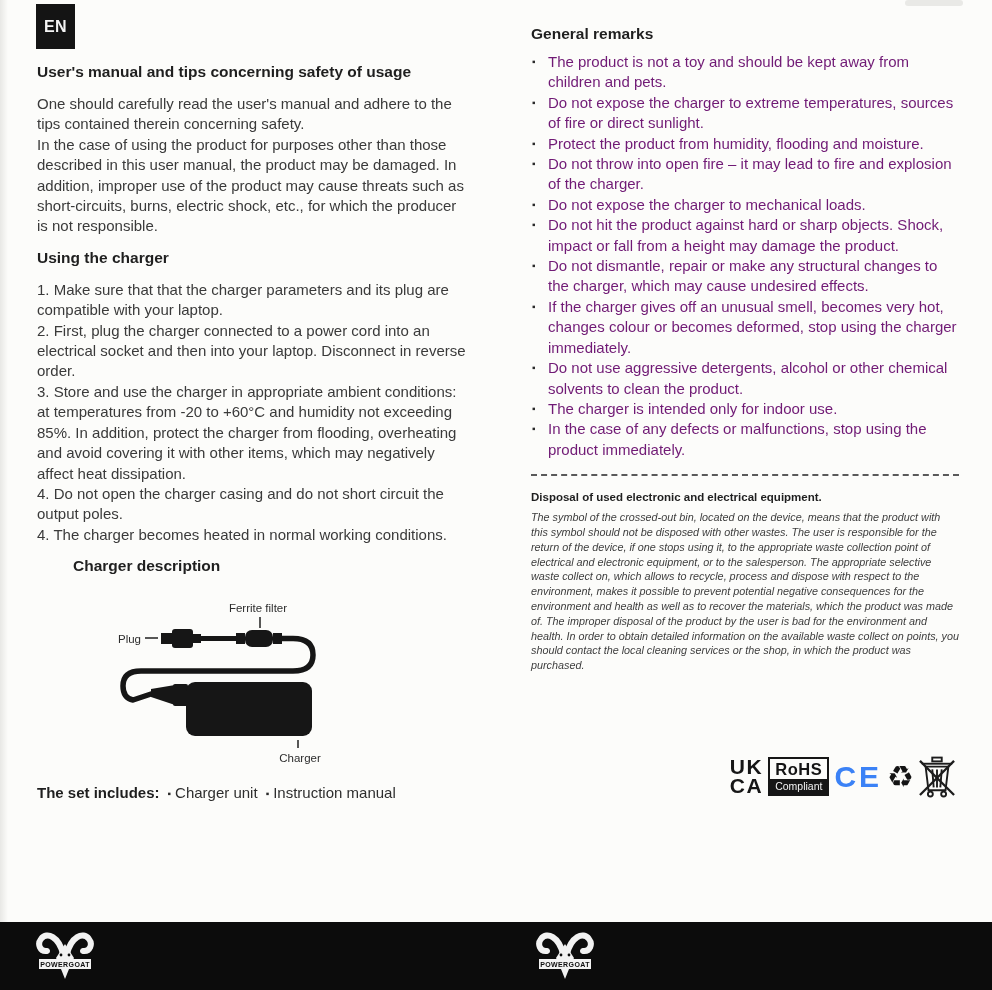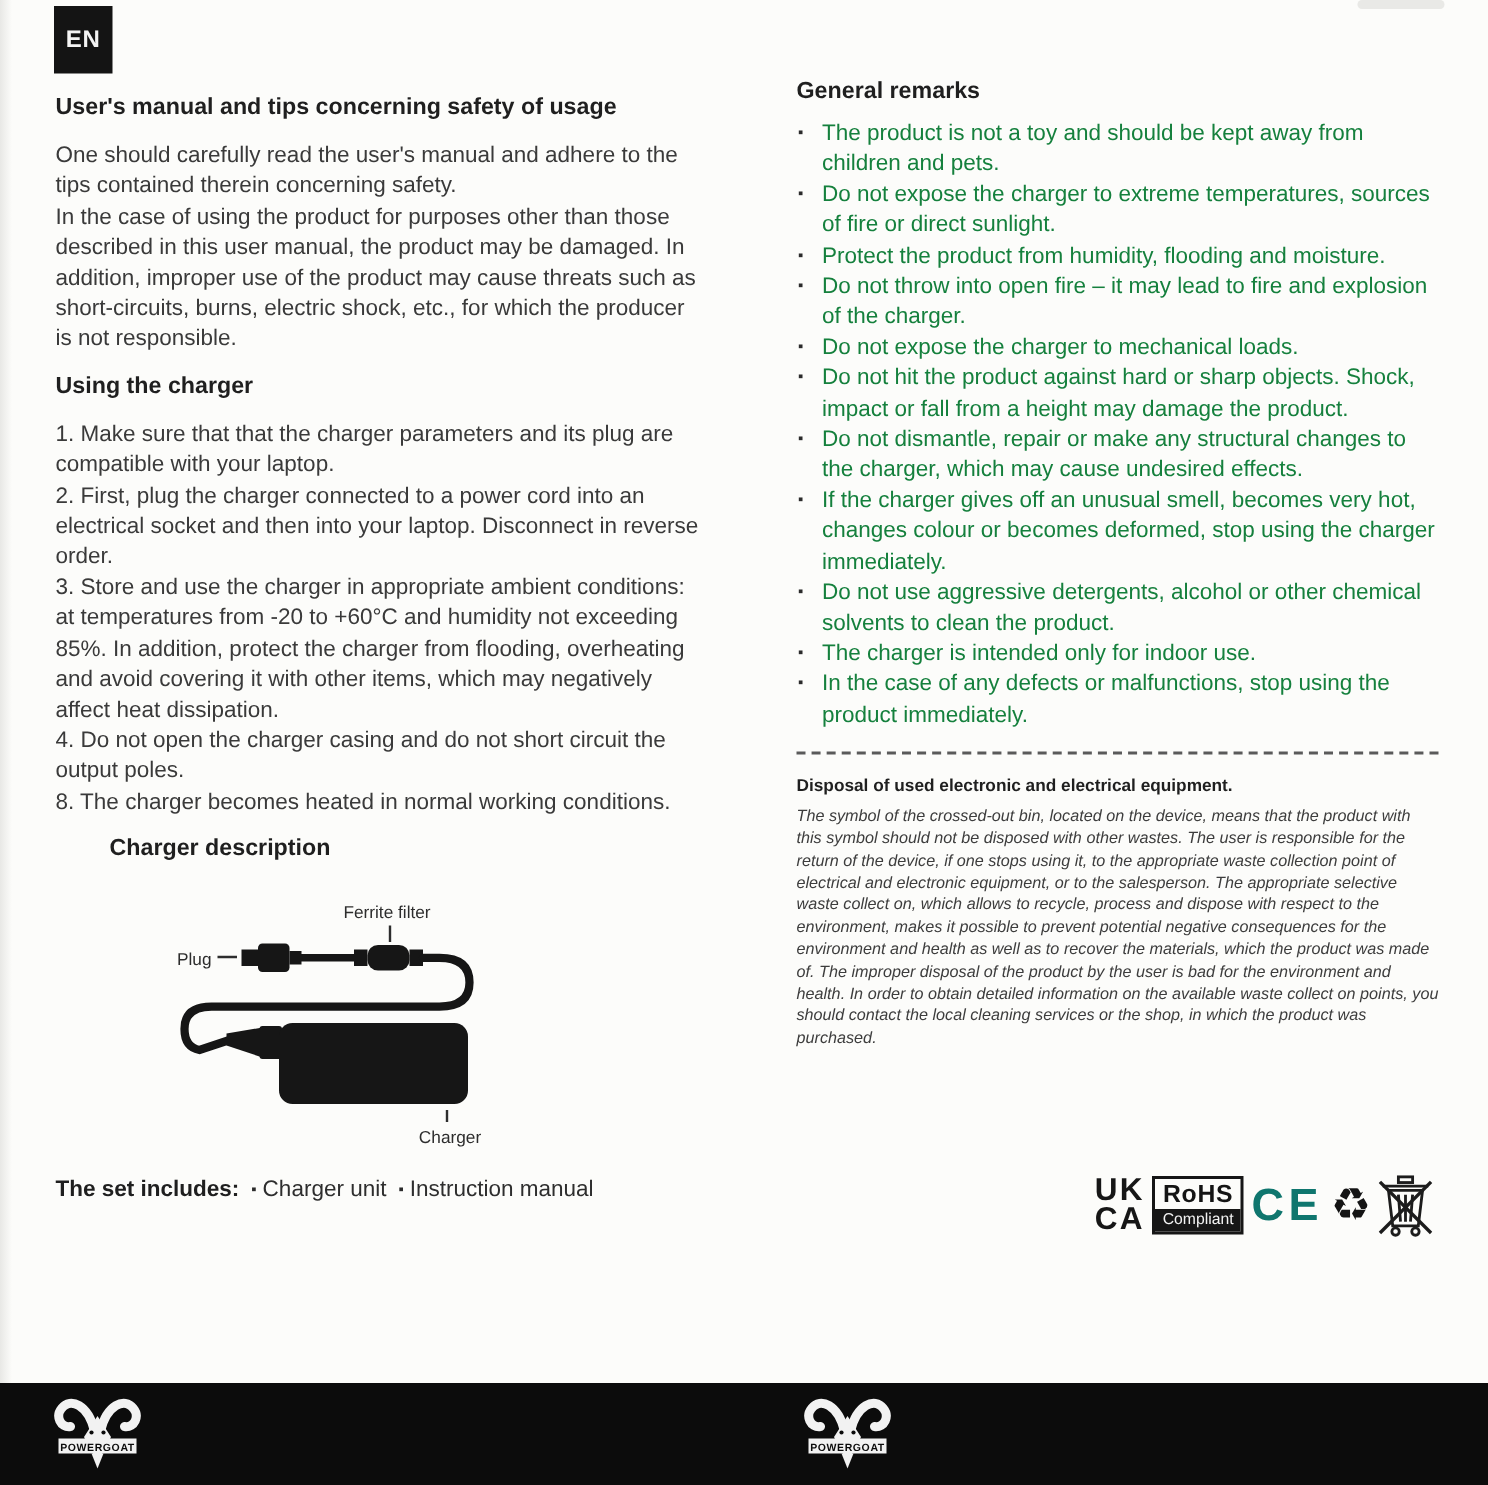--- a/index.html
+++ b/index.html
@@ -14,44 +14,44 @@
   .scan-smudge { position:absolute; left:905px; top:0; width:58px; height:6px;
     background:#dcdcd8; opacity:.6; border-radius:3px; }
 
   .lang-badge {
     position:absolute; left:36px; top:4px; width:39px; height:45px;
     background:#141414; color:#f4f4f4; display:flex; align-items:center; justify-content:center;
     font-weight:bold; font-size:16px; letter-spacing:.5px;
   }
 
   .col-left  { position:absolute; left:37px;  top:62px; width:430px; }
-  .col-right { position:absolute; left:531px; top:51px; width:428px; }
+  .col-right { position:absolute; left:531px; top:24px; width:428px; }
 
   .sec-title { margin:0; font-size:15.5px; font-weight:bold; color:#1f1f1f; line-height:20px; }
   .body-text { font-size:15px; line-height:20.4px; color:#3a3a3a; }
   .mt  { margin-top:12px; }
   .mt2 { margin-top:10px; }
 
   
   ul.remarks { list-style:none; margin:8px 0 0 0; padding:0; }
-  ul.remarks li { position:relative; padding-left:17px; font-size:15px; line-height:20.4px; color:#15803d; }
+  ul.remarks li { position:relative; padding-left:17px; font-size:15px; line-height:20.4px; color:#701a75; }
   ul.remarks li::before { content:"▪"; position:absolute; left:1px; top:0; font-size:10px; line-height:20.4px; color:#2b2b2b; }
 
   .divider { margin-top:14px; border-top:2px dashed #5a5a5a; width:100%; height:0; }
 
   .disposal-title { margin-top:14px; font-size:11.5px; font-weight:bold; color:#1f1f1f; line-height:14px; }
   .disposal-text  { margin-top:6px; font-size:10.8px; line-height:14.8px; color:#3d3d3d;font-style:italic; }
 
   
   .marks { display:flex; justify-content:flex-end; align-items:center; gap:5px; margin-top:82px; padding-right:4px; }
   .ukca { font-weight:bold; font-size:21px; line-height:.88; letter-spacing:1.5px; color:#161616; }
   .rohs { border:2.5px solid #161616; text-align:center; }
   .rohs-top { font-weight:bold; font-size:16.5px; line-height:1; padding:2px 5px 1px; color:#141414; letter-spacing:.5px; }
   .rohs-bottom { background:#161616; color:#f3f3f3; font-size:10.5px; line-height:1; padding:2px 5px 3px; }
-  .ce { font-weight:bold; font-size:30px; letter-spacing:3px; color:#0f766e; }
+  .ce { font-weight:bold; font-size:30px; letter-spacing:3px; color:#3b82f6; }
   .recycle { font-size:30px; line-height:1; color:#141414; }
   .weee { display:block; }
 
   
   .diagram { display:block; margin-top:16px; }
   .diagram text { font-size:11.5px; fill:#2d2d2d; }
   .set-line { margin-top:14px; font-size:15px; color:#2e2e2e; white-space:nowrap; }
   .set-line .lbl { font-weight:bold; color:#1f1f1f; }
   .set-line .dot { font-size:10px; vertical-align:1px; padding:0 4px 0 8px; color:#2b2b2b; }
 
@@ -76,21 +76,21 @@
       <div>One should carefully read the user's manual and adhere to the tips contained therein concerning safety.</div>
       <div>In the case of using the product for purposes other than those described in this user manual, the product may be damaged. In addition, improper use of the product may cause threats such as short-circuits, burns, electric shock, etc., for which the producer is not responsible.</div>
     </div>
 
     <h2 class="sec-title mt2" style="margin-top:11px;">Using the charger</h2>
     <div class="body-text mt">
       <div>1. Make sure that that the charger parameters and its plug are compatible with your laptop.</div>
       <div>2. First, plug the charger connected to a power cord into an electrical socket and then into your laptop. Disconnect in reverse order.</div>
       <div>3. Store and use the charger in appropriate ambient conditions: at temperatures from -20 to +60°C and humidity not exceeding 85%. In addition, protect the charger from flooding, overheating and avoid covering it with other items, which may negatively affect heat dissipation.</div>
       <div>4. Do not open the charger casing and do not short circuit the output poles.</div>
-      <div>8. The charger becomes heated in normal working conditions.</div>
+      <div>4. The charger becomes heated in normal working conditions.</div>
     </div>
 
     <h2 class="sec-title" style="margin-top:11px;margin-left:36px;">Charger description</h2>
 
     <svg class="diagram" width="430" height="178" viewBox="0 0 430 178" xmlns="http://www.w3.org/2000/svg">
 
       <text x="221" y="20" text-anchor="middle">Ferrite filter</text>
       <line x1="223" y1="25" x2="223" y2="36" stroke="#2d2d2d" stroke-width="1.6"></line>
 
       <text x="104" y="51" text-anchor="end">Plug</text>

